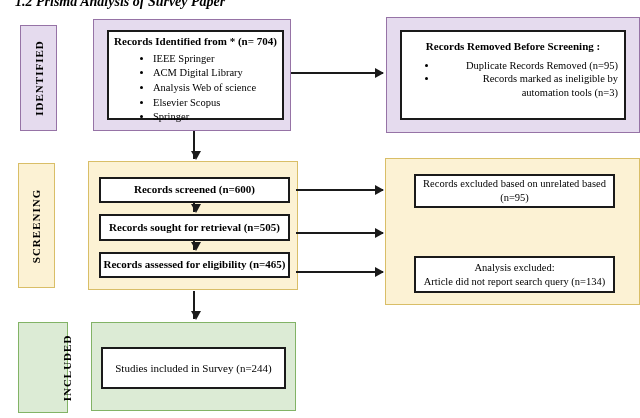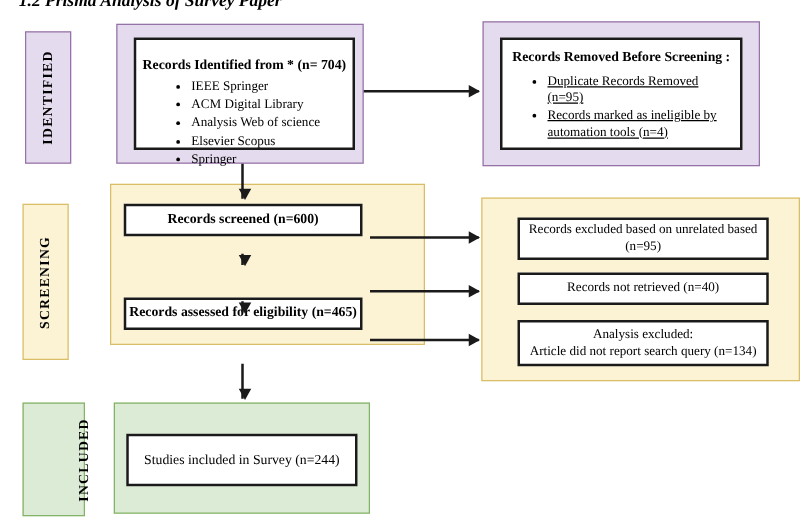--- a/index.html
+++ b/index.html
@@ -16,21 +16,21 @@
   .stage span{transform:rotate(-90deg);white-space:nowrap;font-weight:bold;font-size:11px;letter-spacing:1px;}
   .purple-c{background:var(--purple-fill,#E5DBEE);border:1.5px solid var(--purple-border,#9673A6);}
   .yellow-c{background:var(--yellow-fill,#FCF2D4);border:1.5px solid var(--yellow-border,#D9BE67);}
   .green-c{background:var(--green-fill,#DCEBD5);border:1.5px solid var(--green-border,#82B366);padding-left:48px;}
   .container{position:absolute;box-sizing:border-box;}
   .whitebox{position:absolute;background:#fff;border:2px solid var(--box-border,#1A1A1A);box-sizing:border-box;}
   .center{display:flex;flex-direction:column;align-items:center;justify-content:center;text-align:center;}
   .heading{text-align:center;font-weight:bold;font-size:11px;line-height:1.25;}
   ul.bullets{margin:3px 0 0 0;padding-left:40px;list-style-type:disc;font-size:10.5px;line-height:1.3;}
   ul.bullets li{margin:0 0 1px 0;}
-  ul.bullets2{margin:5px 0 0 0;padding-left:30px;list-style-type:disc;font-size:10.5px;line-height:1.3;text-align:left;text-decoration:underline;}
+  ul.bullets2{margin:5px 0 0 0;padding-left:30px;list-style-type:disc;font-size:10.5px;line-height:1.3;text-align:right;}
   .stepbox{font-weight:bold;font-size:11px;line-height:1.2;}
   .exbox{font-size:10.5px;line-height:1.3;}
   
   .arrow{position:absolute;}
   .arrow-h{height:0;border-top:2px solid var(--arrow,#1A1A1A);}
   .arrow-h::after{
     content:"";position:absolute;right:-1px;top:-6px;width:0;height:0;
     border-left:9px solid var(--arrow,#1A1A1A);border-top:5px solid transparent;border-bottom:5px solid transparent;
   }
   .arrow-v{width:0;border-left:2px solid var(--arrow,#1A1A1A);}
@@ -50,58 +50,58 @@
     <span>IDENTIFIED</span>
   </div>
   <div class="stage yellow-c" style="left:5px;top:163px;width:37px;height:125px;">
     <span>SCREENING</span>
   </div>
   <div class="stage green-c" style="left:5px;top:322px;width:37px;height:91px;">
     <span>INCLUDED</span>
   </div>
 
   <div class="container purple-c" style="left:80px;top:19px;width:198px;height:112px;">
-    <div class="whitebox" style="left:13px;top:10px;right:6px;bottom:10px;padding:14px 4px;">
+    <div class="whitebox" style="left:13px;top:10px;right:6px;bottom:10px;padding:3px 4px;">
       <div class="heading">Records Identified from * (n= 704)</div>
       <ul class="bullets">
         <li>IEEE Springer</li>
         <li>ACM Digital Library</li>
         <li>Analysis Web of science</li>
         <li>Elsevier Scopus</li>
         <li>Springer</li>
       </ul>
     </div>
   </div>
 
-  <div class="container purple-c" style="left:373px;top:17px;width:222px;height:116px;">
+  <div class="container purple-c" style="left:373px;top:17px;width:254px;height:116px;">
     <div class="whitebox" style="left:13px;top:12px;right:13px;bottom:12px;padding:4px 6px;">
       <div class="heading" style="margin-top:4px;">Records Removed Before Screening :</div>
       <ul class="bullets2">
         <li>Duplicate Records Removed (n=95)</li>
-        <li>Records marked as ineligible by automation tools (n=4)</li>
+        <li>Records marked as ineligible by automation tools (n=3)</li>
       </ul>
     </div>
   </div>
 
-  <div class="container yellow-c" style="left:75px;top:147px;width:252px;height:129px;text-decoration:underline;">
+  <div class="container yellow-c" style="left:75px;top:161px;width:210px;height:129px;text-decoration:underline;">
     <div class="whitebox center stepbox" style="left:10px;top:15px;width:191px;height:26px;">
       <span>Records screened (n=600)</span>
+    </div>
+    <div class="whitebox center stepbox" style="left:10px;top:52px;width:191px;height:27px;">
+      <span>Records sought for retrieval (n=505)</span>
     </div>
     <div class="whitebox center stepbox" style="left:10px;top:90px;width:191px;height:26px;">
       <span>Records assessed for eligibility (n=465)</span>
     </div>
   </div>
 
   <div class="container yellow-c" style="left:372px;top:158px;width:255px;height:147px;">
     <div class="whitebox center exbox" style="left:28px;top:15px;width:201px;height:34px;">
       <span>Records excluded based on unrelated based</span>
       <span>(n=95)</span>
-    </div>
-    <div class="whitebox center exbox" style="left:28px;top:59px;width:201px;height:26px;">
-      <span>Records not retrieved (n=40)</span>
     </div>
     <div class="whitebox center exbox" style="left:28px;top:97px;width:201px;height:37px;">
       <span>Analysis excluded:</span>
       <span>Article did not report search query (n=134)</span>
     </div>
   </div>
 
   <div class="container green-c" style="left:78px;top:322px;width:205px;height:89px;">
     <div class="whitebox center" style="left:9px;top:24px;width:185px;height:42px;font-size:11px;">
       <span>Studies included in Survey (n=244)</span>

